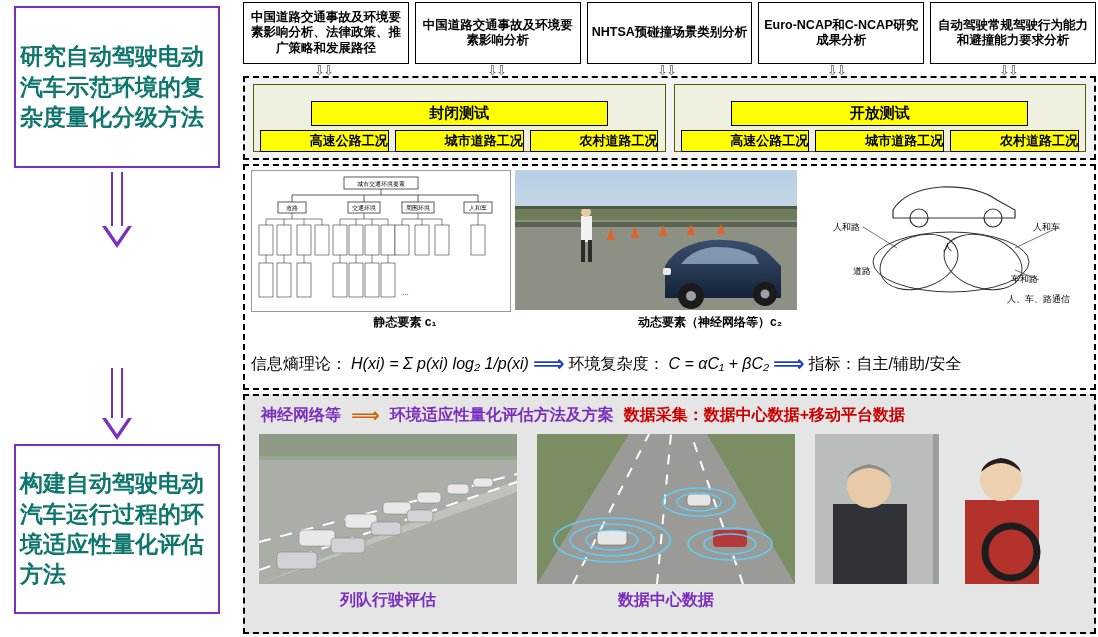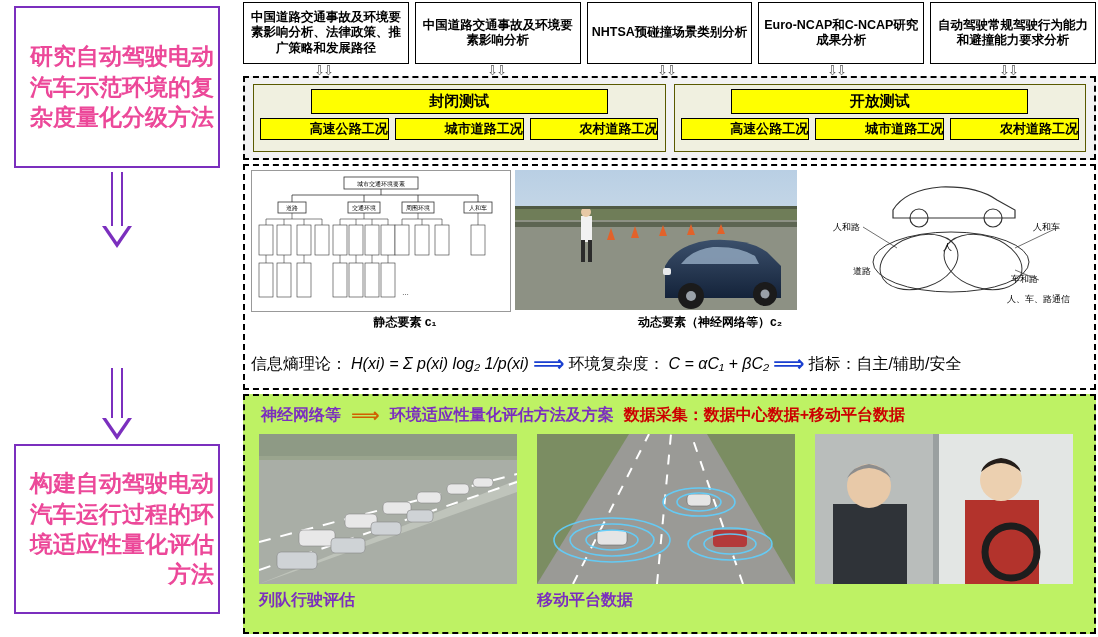--- a/index.html
+++ b/index.html
@@ -13,22 +13,22 @@
   
   #left-column{
     position:absolute;left:6px;top:4px;width:228px;height:628px;
   }
   .left-box{
     position:absolute;left:8px;width:206px;
     border:2px solid #7b2fbe;
     background:#ffffff;
     box-sizing:border-box;
     display:flex;align-items:center;justify-content:center;
-    text-align:right;
-    color:#ec4899;
+    text-align:left;
+    color:#0f766e;
     font-weight:bold;
     font-size:23px;
     line-height:1.32;
     padding:13px 4px;
   }
   #left-box-1{top:2px;height:162px;}
   #left-box-2{top:248px;height:112px;}
   #left-box-3{top:440px;height:170px;}
   .arrow-v{
     position:absolute;left:96px;width:30px;
@@ -70,21 +70,21 @@
   }
 
   
   #test-panel{
     position:absolute;left:0;top:76px;width:853px;height:84px;
     border:2px dashed #000;box-sizing:border-box;background:#f3f3f3;
     display:flex;gap:8px;padding:6px 8px;
   }
   .test-group{
     flex:1;border:1.5px solid #5a5a00;background:#f0f0e0;box-sizing:border-box;
-    display:flex;flex-direction:column;align-items:center;gap:4px;padding:4px 6px;
+    display:flex;flex-direction:column;align-items:center;gap:4px;padding:16px 6px;
   }
   .test-title{
     width:74%;background:#ffff00;border:1.5px solid #000;
     text-align:center;font-size:15px;font-weight:bold;color:#000;padding:2px 0;
   }
   .test-items{display:flex;gap:6px;width:100%;}
   .test-item{
     flex:1;background:#ffff00;border:1.5px solid #000;text-align:right;
     font-size:13px;font-weight:bold;color:#000;line-height:1.2;padding:2px 0;
   }
@@ -109,30 +109,30 @@
   #formula-row{
     position:absolute;left:6px;top:176px;width:841px;height:44px;
     display:flex;align-items:center;font-size:16px;color:#000;gap:4px;
   }
   .big-arrow{color:#1a3fd0;font-size:22px;font-weight:bold;}
   .formula-italic{font-style:italic;}
 
   
   #bottom-panel{
     position:absolute;left:0;top:394px;width:853px;height:240px;
-    border:2px dashed #000;box-sizing:border-box;background:#bef264;padding:4px 6px;
+    border:2px dashed #000;box-sizing:border-box;background:#e5e5e5;padding:4px 6px;
   }
   #bottom-head{display:flex;align-items:center;gap:10px;height:30px;padding-left:10px;}
   .head-purple{color:#7b2fbe;font-weight:bold;font-size:16px;}
   .head-arrow{color:#d06000;font-size:20px;font-weight:bold;}
   .head-red{color:#cc0000;font-weight:bold;font-size:16px;}
   #bottom-imgs{display:flex;gap:20px;padding:4px 8px 0 8px;}
   .bimg{width:258px;height:150px;position:relative;overflow:hidden;border:0;}
   #bottom-caps{display:flex;gap:20px;padding:6px 8px 0 8px;}
-  .bcap{width:258px;text-align:left;color:#7b2fbe;font-weight:bold;font-size:16px;}
+  .bcap{width:258px;text-align:center;color:#7b2fbe;font-weight:bold;font-size:16px;}
 </style>
 </head>
 <body>
 
 <div id="left-column">
   <div class="left-box" id="left-box-1">研究自动驾驶电动汽车示范环境的复杂度量化分级方法</div>
   <div class="arrow-v" id="arrow-1">
     <div class="shaft"></div>
       <div class="head"></div>
   </div>
@@ -440,16 +440,16 @@
           <g fill="none" stroke="#1d1d1d" stroke-width="7">
             <circle cx="196" cy="118" r="26"></circle>
           </g>
           <rect x="118" y="0" width="6" height="150" fill="#9aa0a0"></rect>
         </svg>
       </div>
     </div>
 
     <div id="bottom-caps">
       <div class="bcap">列队行驶评估</div>
-      <div class="bcap">移动平台数据</div>
+      <div class="bcap">数据中心数据</div>
     </div>
   </div>
 </div>
 
 </body></html>

